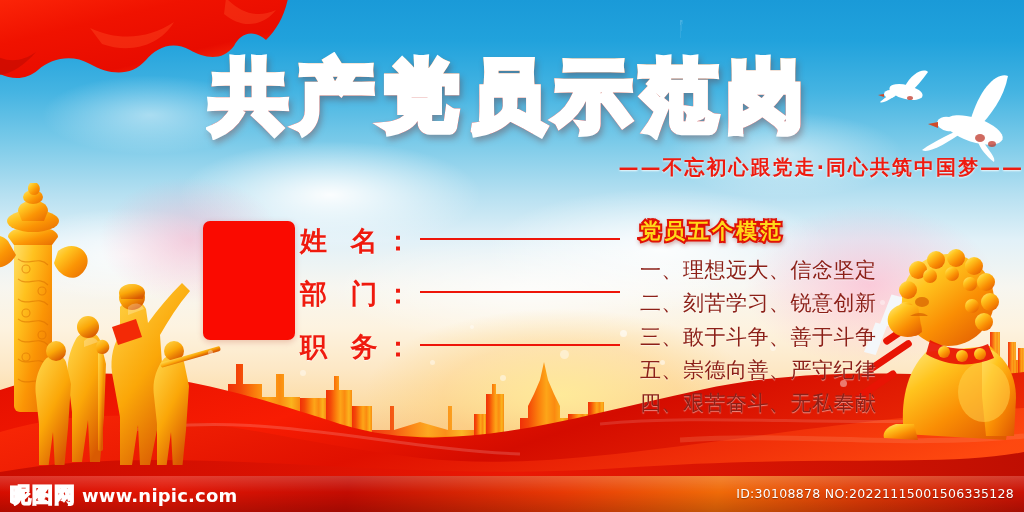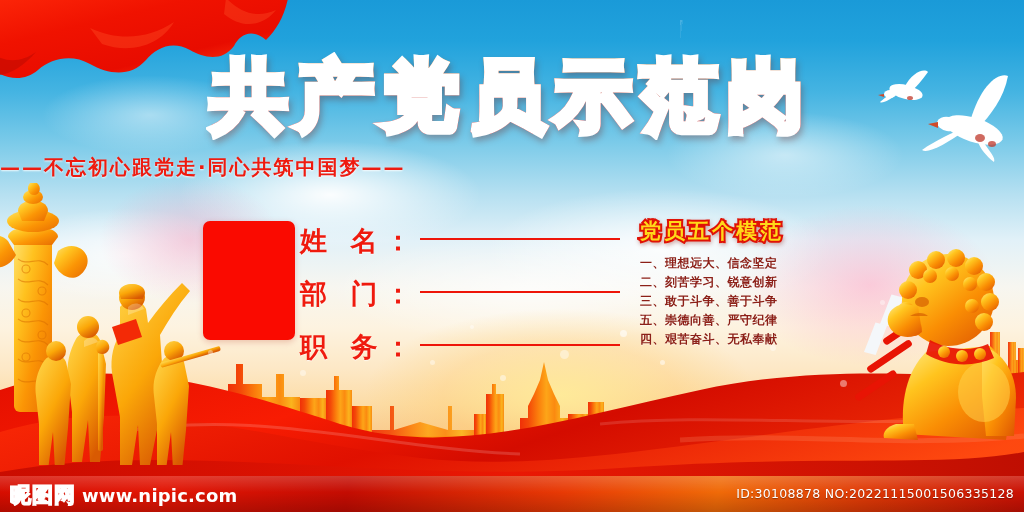--- a/index.html
+++ b/index.html
@@ -99,21 +99,21 @@
     font-size:76px; font-weight:bold; letter-spacing:10px;
     line-height:1;
     background:linear-gradient(to bottom,#ff8a1f 0%,#fb5410 26%,#f51d07 52%,#ee0b06 78%,#e80505 100%);
     -webkit-background-clip:text; background-clip:text;
     color:transparent; -webkit-text-fill-color:transparent;
     paint-order:stroke fill;
     -webkit-text-stroke:7px #ffffff;
     filter:drop-shadow(2px 4px 3px rgba(120,20,10,.30));
   }
   .subtitle {
-    position:absolute; left:0; top:154px; width:1024px; text-align:left;
+    position:absolute; left:0; top:154px; width:1024px; text-align:right;
     font-size:20px; font-weight:bold; letter-spacing:2px;
     color:#ee1b10;
     text-shadow:0 1px 2px rgba(255,255,255,.85);
   }
 
   
   .photo-box {
     position:absolute; left:203px; top:221px; width:92px; height:119px;
     background:#fa0a00; border-radius:7px;
     box-shadow:0 2px 6px rgba(170,20,0,.22);
@@ -140,21 +140,21 @@
     color:#ffd919;
     -webkit-text-stroke:4px #e01206;
     paint-order:stroke fill;
     text-align:left;
     filter:drop-shadow(1px 2px 2px rgba(140,20,10,.35));
     line-height:1.25;
     white-space:nowrap;
   }
   .panel-list { margin-top:10px; }
   .panel-item {
-    font-size:12px; font-weight:bold; color:#8c2018;
+    font-size:21px; font-weight:normal; color:#8c2018;
     letter-spacing:.5px; line-height:1.58; white-space:nowrap;
     text-shadow:0 1px 1px rgba(255,255,255,.55);
   }
 
   
   .footer {
     position:absolute; left:0; bottom:0; width:1024px; height:36px;
     background:linear-gradient(100deg,#d60d00 0%,#e21504 16%,#c40c02 34%,#e83a05 55%,#f06a08 70%,#e03a06 84%,#c91004 100%);
     overflow:hidden;
   }

